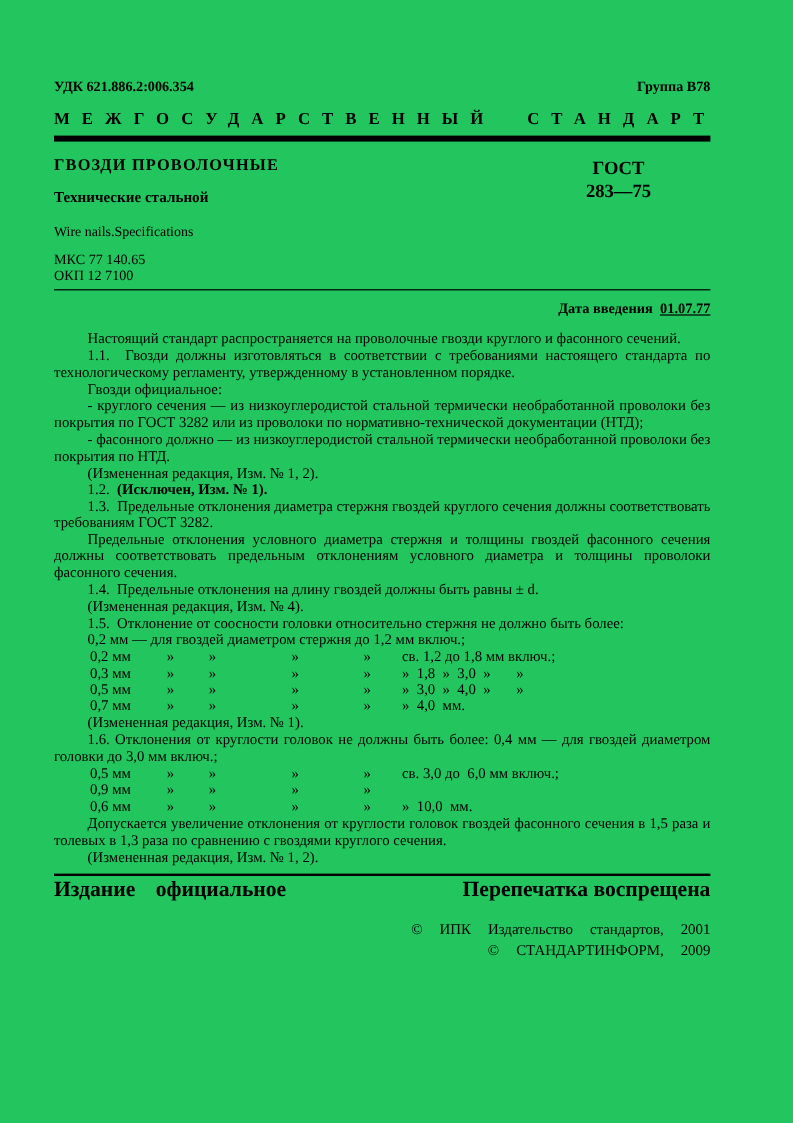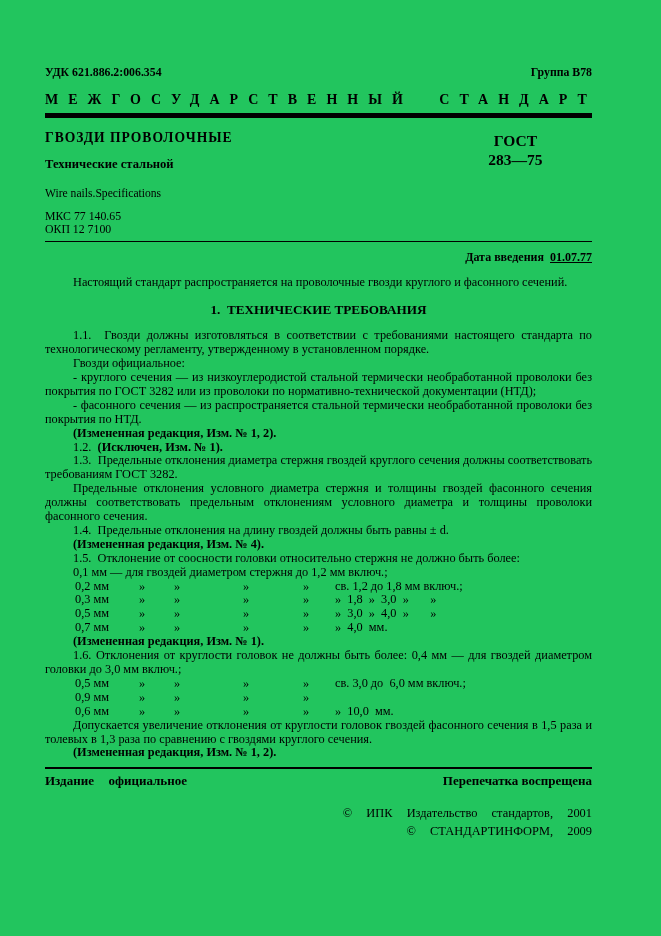--- a/index.html
+++ b/index.html
@@ -29,27 +29,27 @@
   .doc-title { font-weight:bold; font-size:13.6px; letter-spacing:1px; }
   .doc-subtitle { font-weight:bold; font-size:12.6px; margin-top:13px; }
   .doc-title-en { font-size:11.6px; margin-top:15px; }
   .title-right { width:28%; text-align:center; font-weight:bold; font-size:15.5px; line-height:19px; }
   .codes { margin-top:9px; font-size:11.8px; line-height:13.5px; }
   .rule-thin { margin-top:4px; height:1px; background:#000; }
   .date-line { margin-top:9px; text-align:right; font-weight:bold; font-size:12px; }
   .date-line .u { text-decoration:underline; }
   .body-text { margin-top:12px; }
   .p { text-align:justify; text-indent:28px; }
-  .pb { font-weight:bold; text-indent:28px; }
+  .pb { font-weight:normal; text-indent:28px; }
   .p .bold-part { font-weight:bold; }
   .section-heading { margin:13px 0 12px 0; text-align:center; font-weight:bold; font-size:13.2px; }
   .tolrow { display:grid; grid-template-columns:64px 35px 69px 60px 32px auto; padding-left:30px; }
   .tolrow span { display:block; }
   .footer-rule { margin-top:7px; height:2px; background:#000; }
-  .footer-line { display:flex; justify-content:space-between; margin-top:5px; font-weight:bold; font-size:13px; }
+  .footer-line { display:flex; justify-content:space-between; margin-top:5px; font-weight:bold; font-size:18px; }
   .edition { word-spacing:4px; }
   .copyright { margin-top:16px; text-align:right; font-size:12.4px; line-height:18px; word-spacing:4px; }
 </style>
 </head>
 <body>
 
 <div class="page">
 
   <div class="top-line">
     <span>УДК 621.886.2:006.354</span>
@@ -81,36 +81,35 @@
 
   <div class="date-line">
     <span>Дата введения</span>
     <span>&nbsp;</span><span class="u">01.07.77</span>
   </div>
 
   <div class="body-text">
 
     <div class="p">Настоящий стандарт распространяется на проволочные гвозди круглого и фасонного сечений.</div>
 
-    <div class="section-heading">1.&nbsp;&nbsp;ТЕХНИЧЕСКИЕ ТРЕБОВАНИЯ</div>
 
     <div class="p">1.1.&nbsp;&nbsp;Гвозди должны изготовляться в соответствии с требованиями настоящего стандарта по технологическому регламенту, утвержденному в установленном порядке.</div>
     <div class="p">Гвозди официальное:</div>
     <div class="p">- круглого сечения — из низкоуглеродистой стальной термически необработанной проволоки без покрытия по ГОСТ 3282 или из проволоки по нормативно-технической документации (НТД);</div>
-    <div class="p">- фасонного сечения — из распространяется стальной термически необработанной проволоки без покрытия по НТД.</div>
+    <div class="p">- фасонного должно — из низкоуглеродистой стальной термически необработанной проволоки без покрытия по НТД.</div>
     <div class="pb">(Измененная редакция, Изм. № 1, 2).</div>
 
     <div class="p"><span>1.2.&nbsp;&nbsp;</span><span class="bold-part">(Исключен, Изм. № 1).</span></div>
 
     <div class="p">1.3.&nbsp;&nbsp;Предельные отклонения диаметра стержня гвоздей круглого сечения должны соответствовать требованиям ГОСТ 3282.</div>
     <div class="p">Предельные отклонения условного диаметра стержня и толщины гвоздей фасонного сечения должны соответствовать предельным отклонениям условного диаметра и толщины проволоки фасонного сечения.</div>
     <div class="p">1.4.&nbsp;&nbsp;Предельные отклонения на длину гвоздей должны быть равны ± d.</div>
     <div class="pb">(Измененная редакция, Изм. № 4).</div>
     <div class="p">1.5.&nbsp;&nbsp;Отклонение от соосности головки относительно стержня не должно быть более:</div>
-    <div class="p">0,1 мм — для гвоздей диаметром стержня до 1,2 мм включ.;</div>
+    <div class="p">0,2 мм — для гвоздей диаметром стержня до 1,2 мм включ.;</div>
 
     <div class="tolrow">
       <span>0,2 мм</span>
       <span>»</span>
       <span>»</span>
       <span>»</span>
       <span>»</span>
       <span>св. 1,2 до 1,8 мм включ.;</span>
     </div>
     <div class="tolrow">

